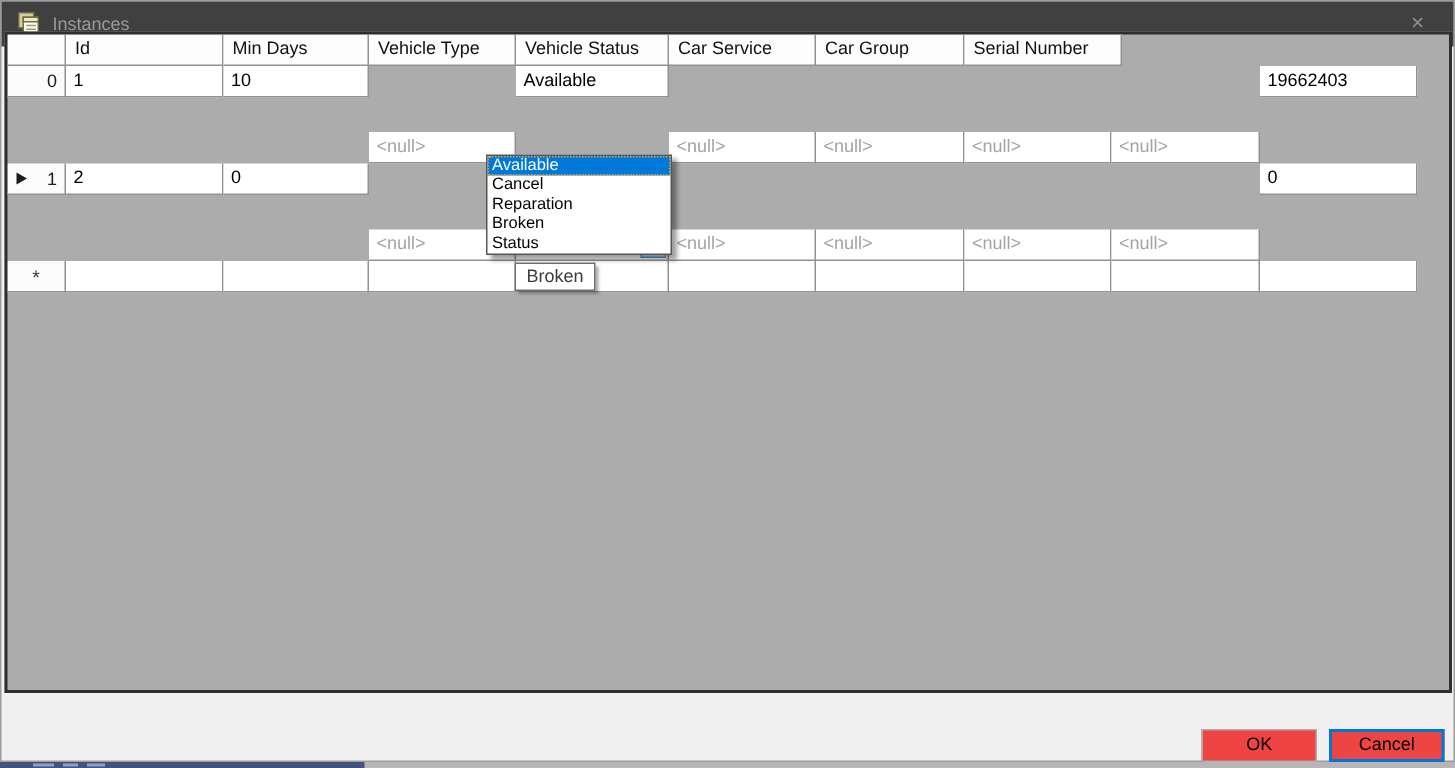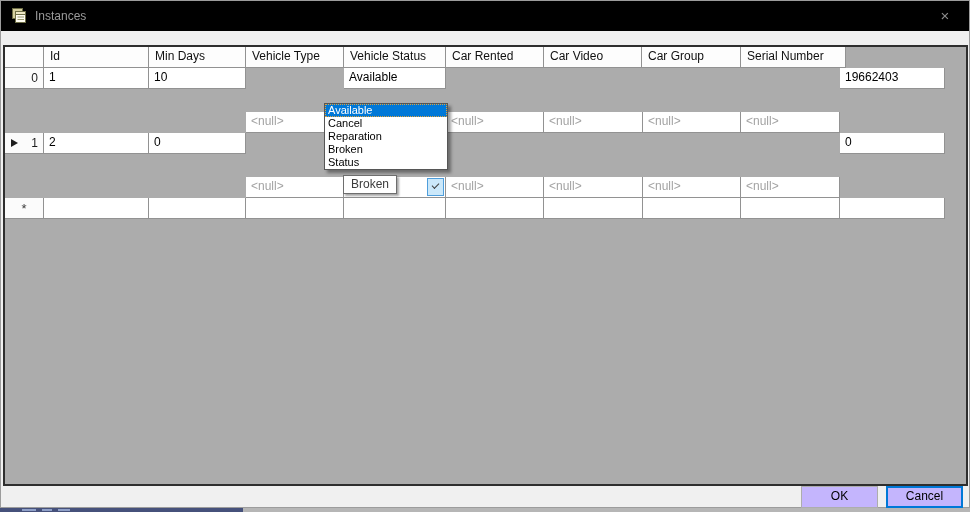--- a/index.html
+++ b/index.html
@@ -6,28 +6,28 @@
   html,body { width:970px; height:512px; overflow:hidden;
     font-family:"Liberation Sans", sans-serif; background:#b6b6b6; }
 
   .stage { position:relative; width:970px; height:512px; }
 
   
   .window { position:absolute; left:0; top:0; width:970px; height:508px;
     background:#f0f0f0; border:1px solid #9c9c9c; }
 
   .titlebar { position:absolute; left:0; top:0; width:100%; height:30px;
-    background:#000000; display:flex; align-items:center; }
+    background:#404040; display:flex; align-items:center; }
   .title-icon { margin-left:11px; width:16px; height:16px; flex:0 0 auto; }
   .title-text { margin-left:7px; font-size:12px; color:#9a9a9a; }
   .close-btn { position:absolute; right:2px; top:0; width:44px; height:30px;
     text-align:center; line-height:29px; font-size:15px; color:#8d8d8d; cursor:default; }
 
   
-  .grid { position:absolute; left:2px; top:44px; width:965px; height:441px;
+  .grid { position:absolute; left:2px; top:20px; width:965px; height:441px;
     background:#acacac; border:2px solid #2e2e2e; overflow:hidden; }
   .grow { display:flex; }
   .hcell, .cell, .rowhdr { flex:0 0 auto; height:21px; line-height:19px; font-size:12px;
     border-right:1px solid #929292; border-bottom:1px solid #929292;
     background:#ffffff; overflow:hidden; white-space:nowrap; }
   .hcell { padding-left:6px; color:#101010; background:#fdfdfd; }
   .rowhdr { background:#fbfbfb; position:relative; display:flex; align-items:center; }
   .rowhdr .rownum { margin-left:auto; padding-right:5px; color:#1c1c1c; }
   .rowhdr .newrow-glyph { margin:0 auto; color:#3a3a3a; font-size:13px; line-height:21px; }
   .row-arrow { position:absolute; left:6px; top:6px; width:0; height:0;
@@ -52,21 +52,21 @@
     outline:1px dotted #e0a23c; outline-offset:-1px; }
 
   
   .tooltip { position:absolute; left:342px; top:174px; height:19px;
     padding:0 7px; background:#fff; border:1px solid #6e6e6e;
     box-shadow:2px 2px 2px rgba(0,0,0,0.35); font-size:12px; line-height:17px;
     color:#3c3c3c; z-index:11; }
 
   
   .btn { position:absolute; top:485px; width:77px; height:22px;
-    background:#c4b5fd; border:1px solid #adadad; font-size:12px;
+    background:#ef4444; border:1px solid #adadad; font-size:12px;
     color:#000; text-align:center; line-height:19px; }
   .btn.ok { left:800px; }
   .btn.cancel { left:885px; border:2px solid #0078d7; line-height:17px; }
 
   
   .desktop-strip { position:absolute; left:0; top:508px; width:970px; height:4px;
     background:#b6b6b6; }
   .taskbar-blue { position:absolute; left:0; top:0; width:243px; height:4px;
     background:#46517b; }
   .taskbar-mark { position:absolute; top:1px; height:2px; background:#8fa0c8; }
@@ -90,22 +90,21 @@
       <span class="close-btn">×</span>
     </div>
 
     <div class="grid" id="grid">
         <div class="grow">
           <div class="hcell" style="width: 39px;"></div>
           <div class="hcell" style="width: 105px;">Id</div>
           <div class="hcell" style="width: 97px;">Min Days</div>
           <div class="hcell" style="width: 98px;">Vehicle Type</div>
           <div class="hcell" style="width: 102px;">Vehicle Status</div>
-          <div class="hcell" style="width: 98px;">Car Rented</div>
-          <div class="hcell" style="width: 98px;">Car Video</div>
+          <div class="hcell" style="width: 98px;">Car Service</div>
           <div class="hcell" style="width: 99px;">Car Group</div>
           <div class="hcell" style="width: 105px;">Serial Number</div>
         </div>
         <div class="grow">
           <div class="rowhdr" style="width: 39px;">
             <span class="rownum">0</span>
           </div>
           <div class="cell" style="width: 105px;">1</div>
           <div class="cell" style="width: 97px;">10</div>
           <div class="cell null" style="width: 98px;">&lt;null&gt;</div>

